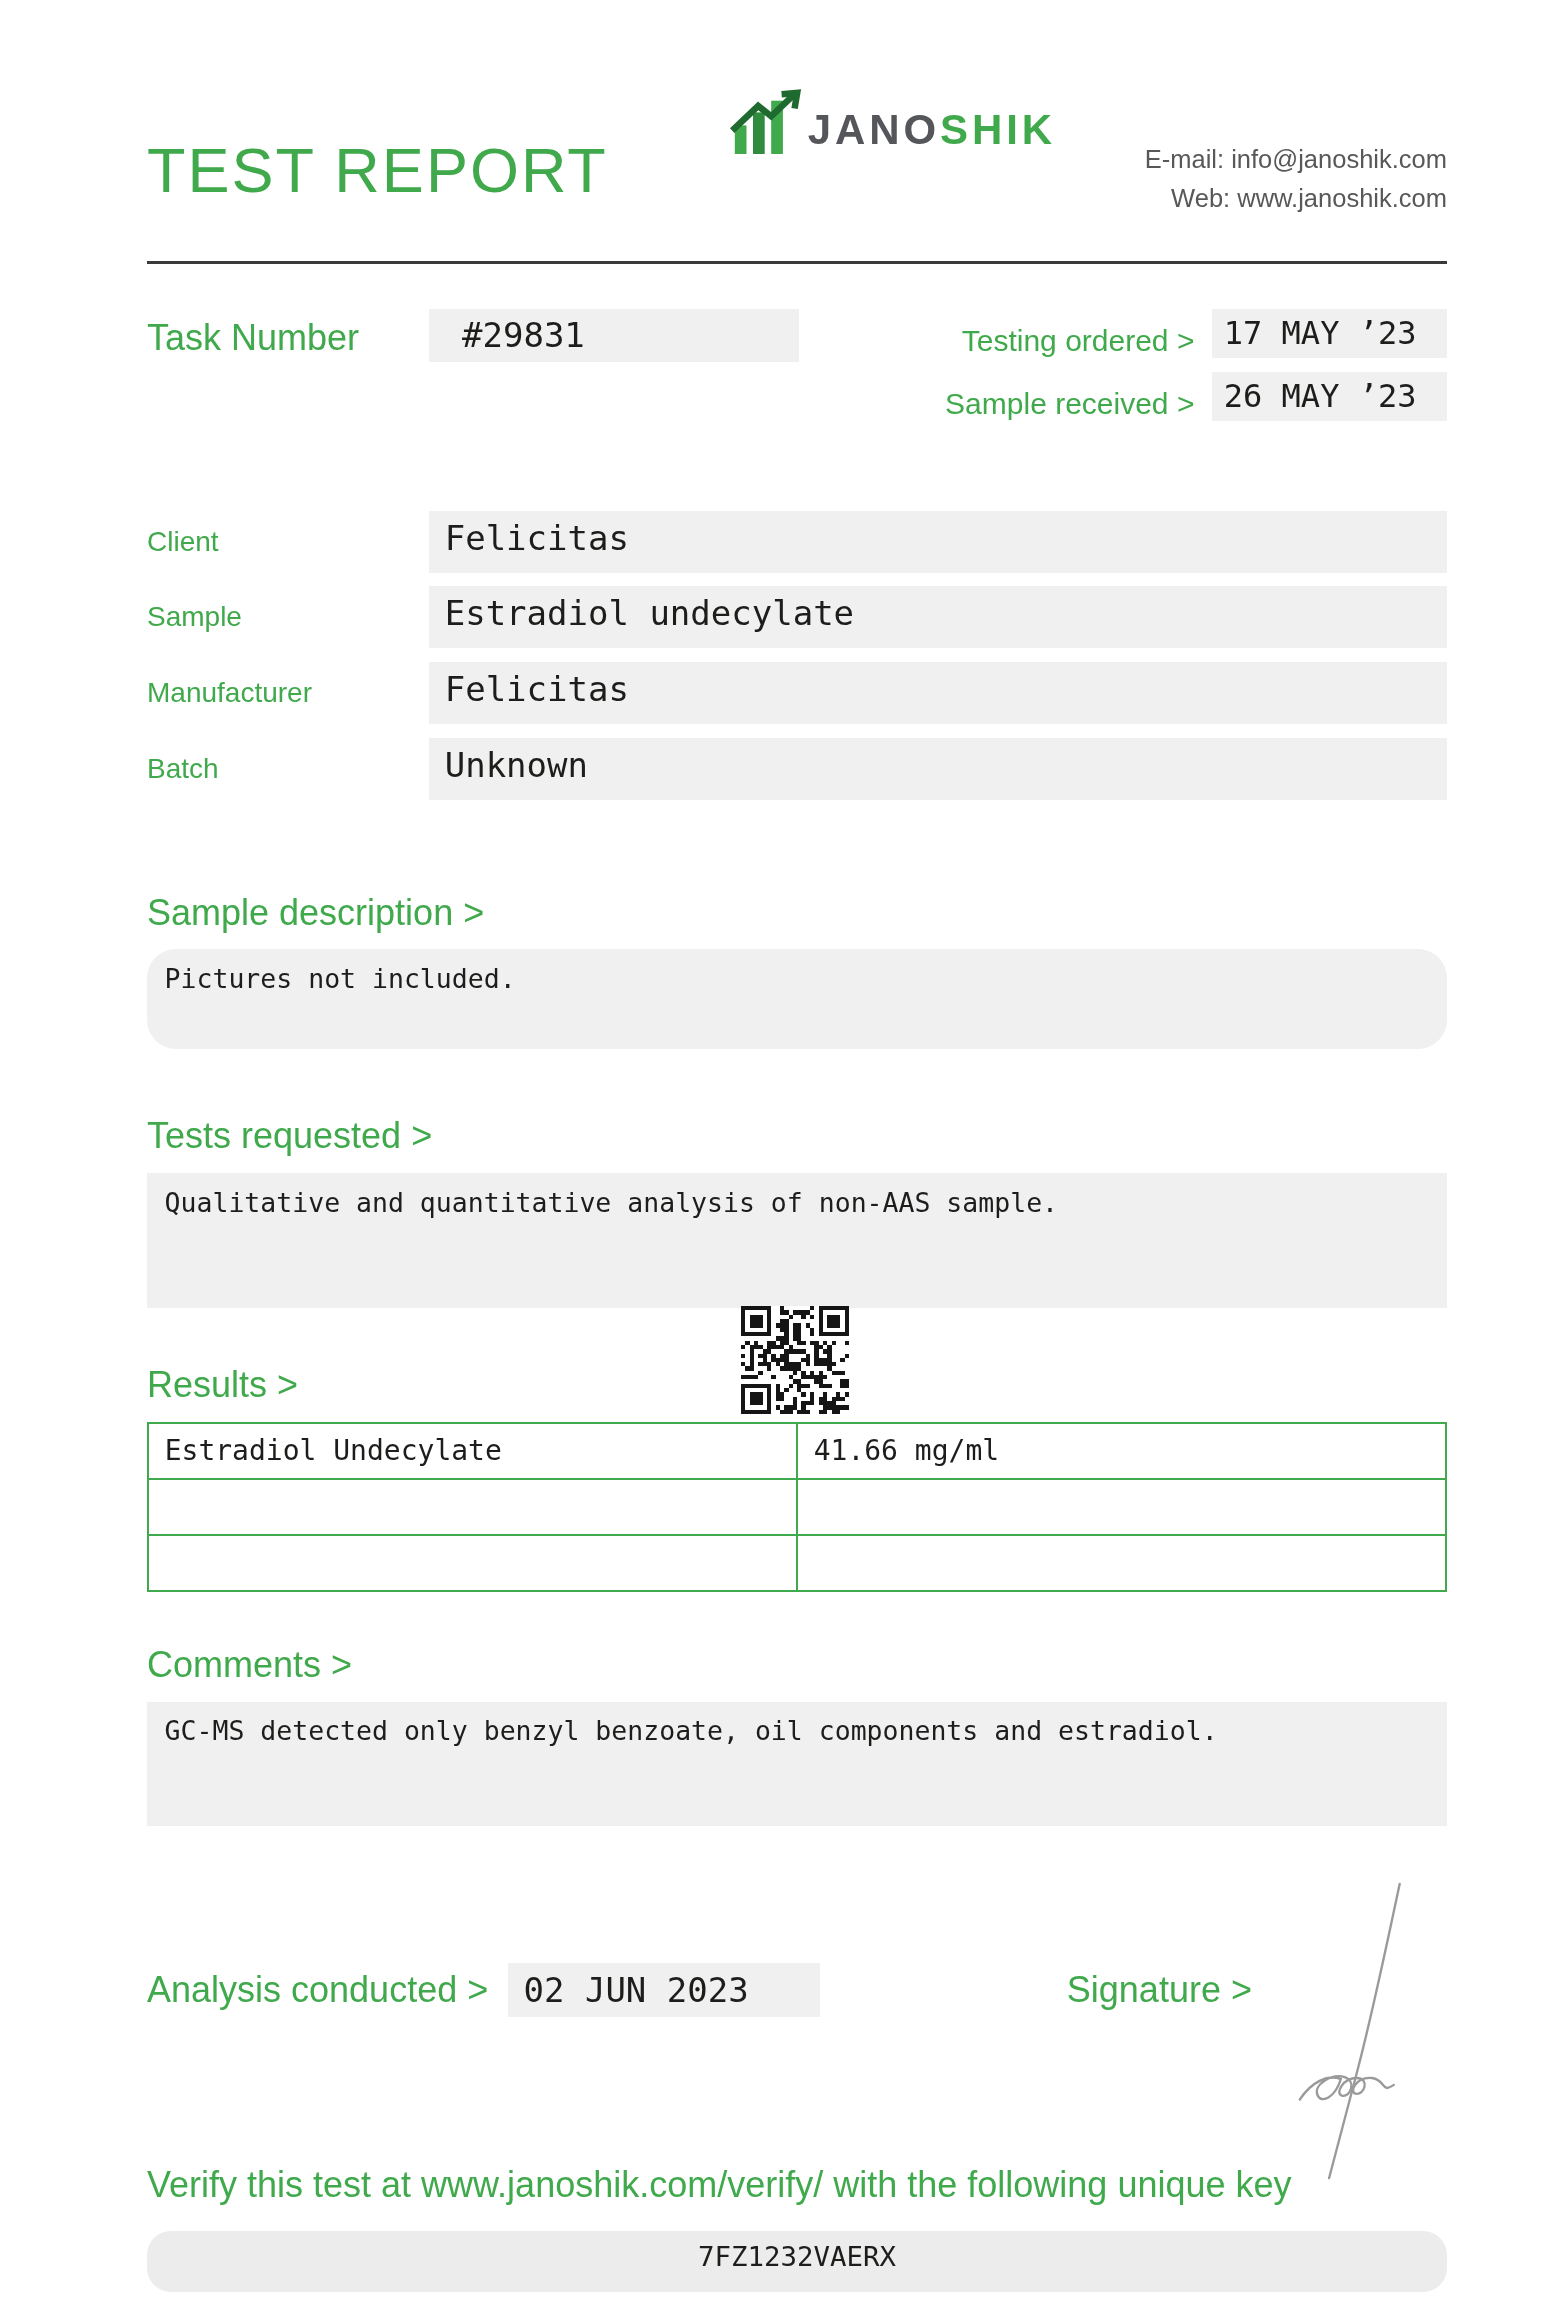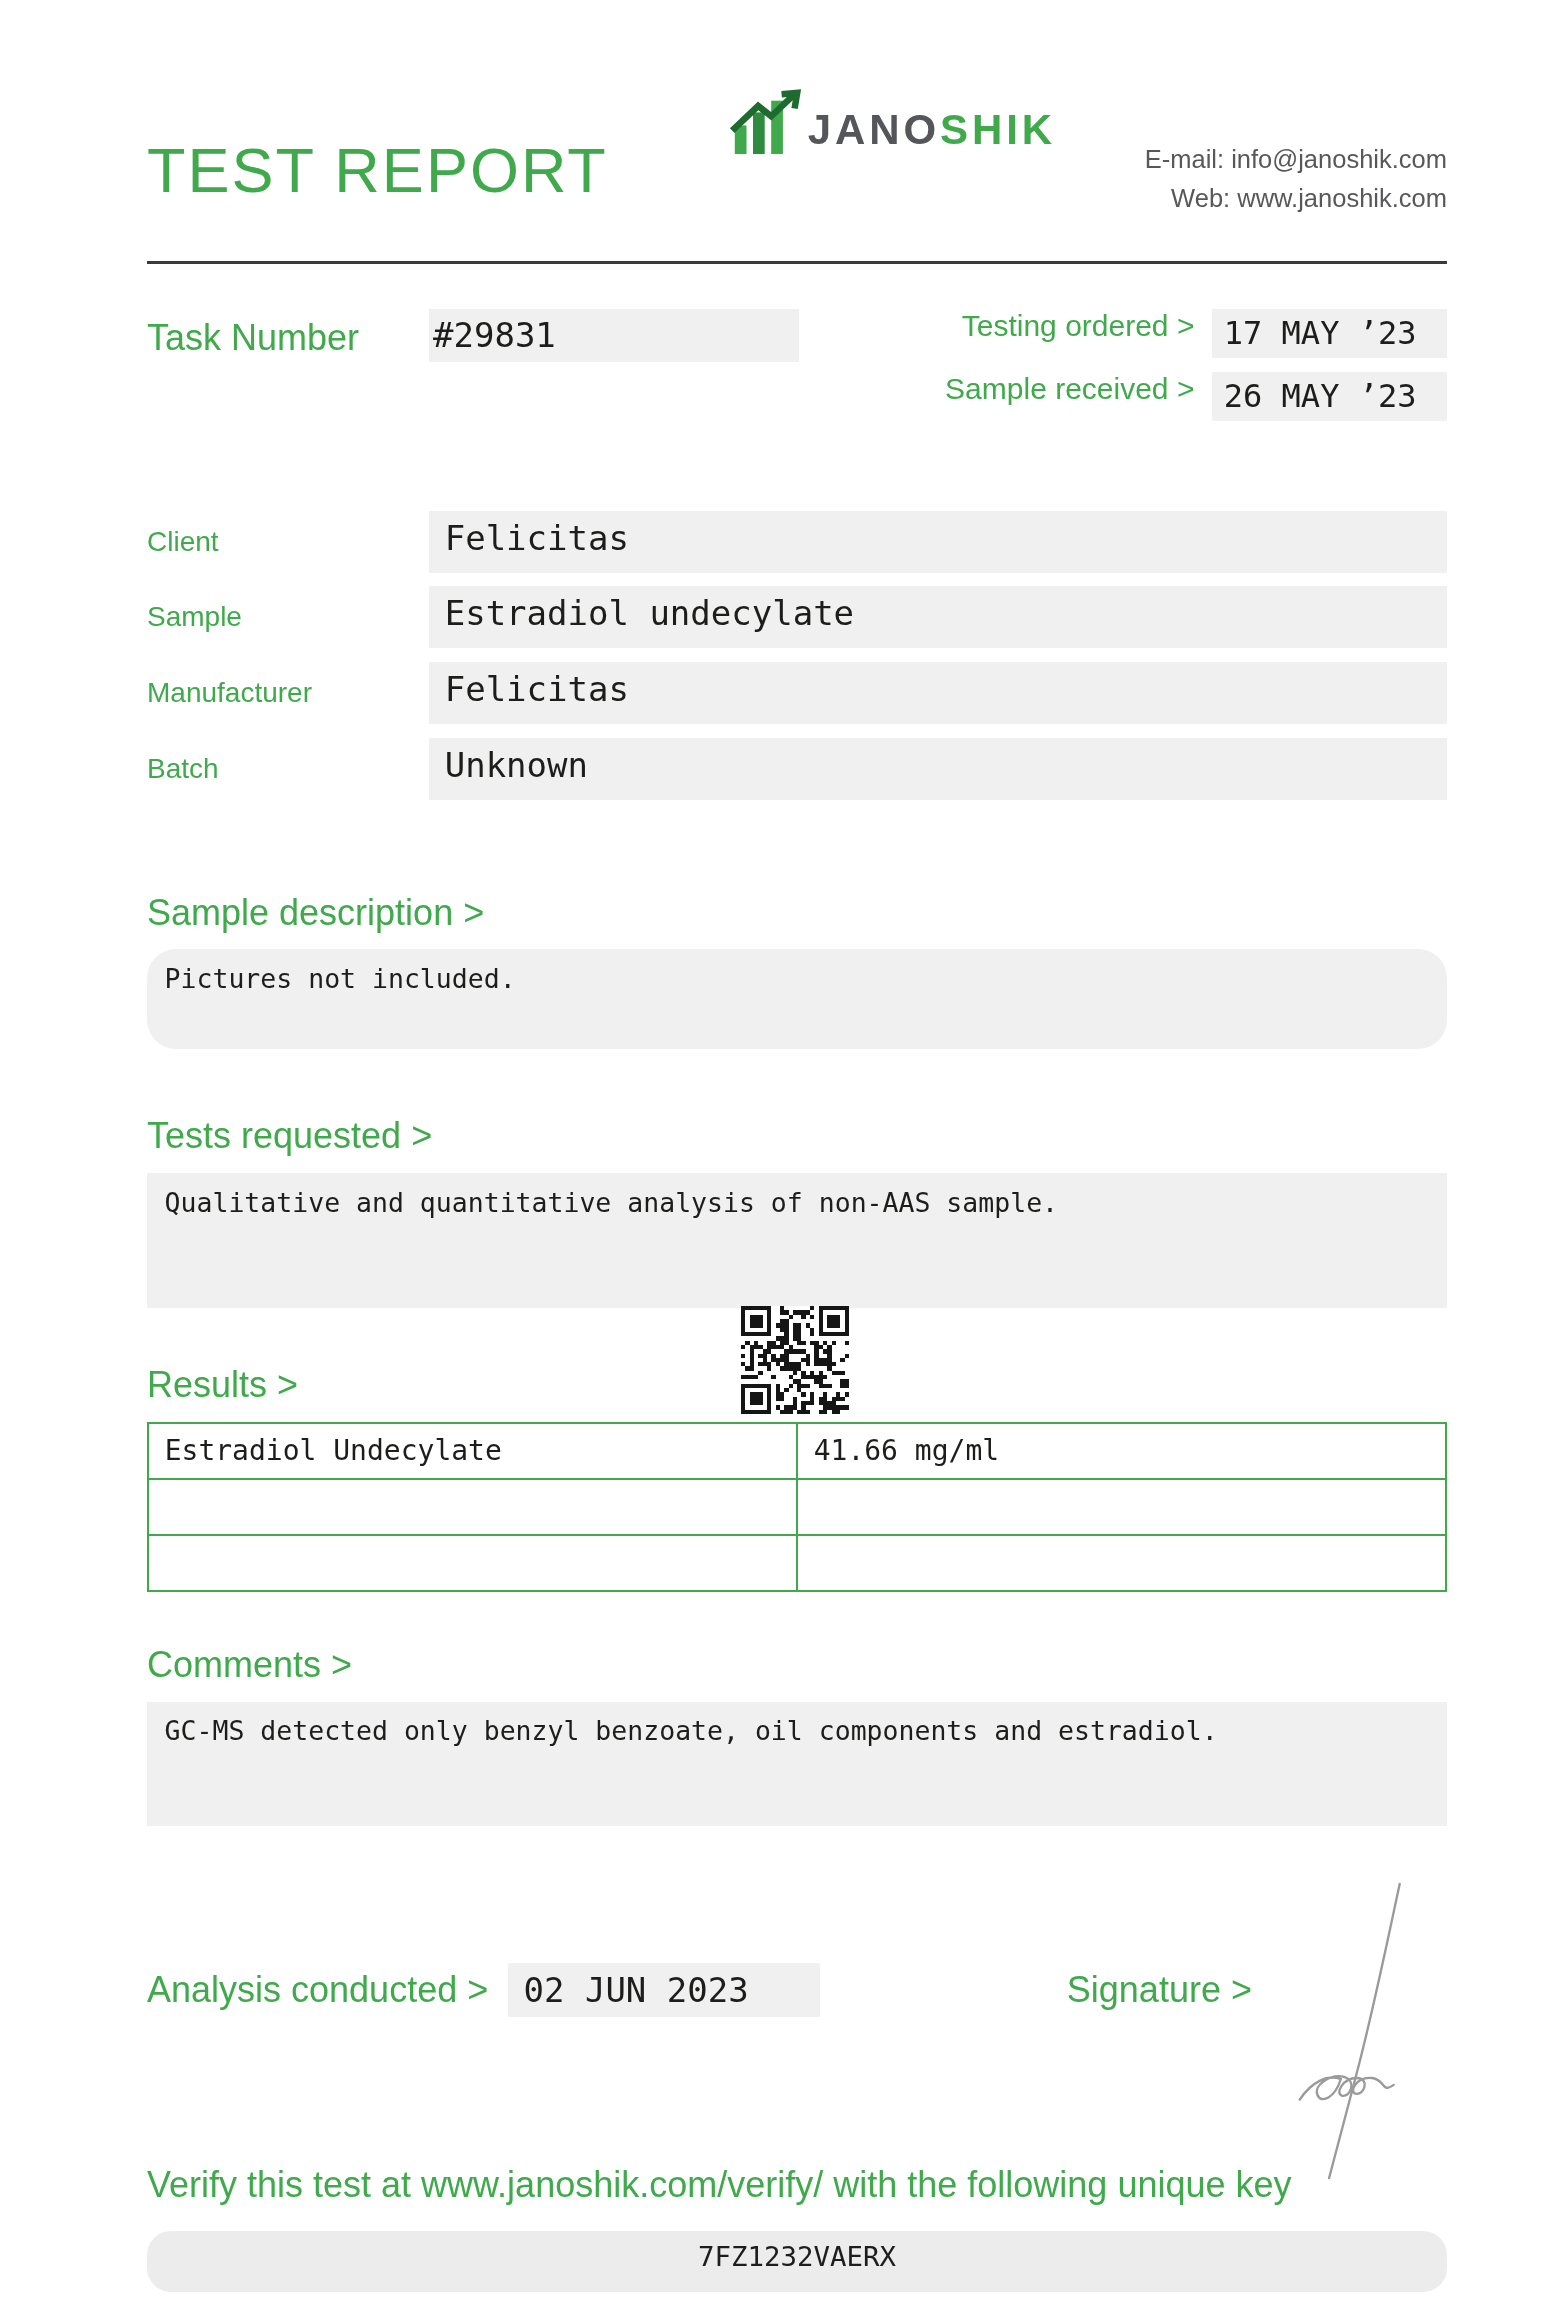--- a/index.html
+++ b/index.html
@@ -24,23 +24,23 @@
   .divider{border:none;border-top:3.9px solid #3a3a3a;margin-top:0;margin-bottom:0;}
 
   
   .green-label{color:var(--green);}
   .vbox{background:var(--box);font-family:"DejaVu Sans Mono",monospace;color:var(--dark);overflow:hidden;white-space:nowrap;}
 
   
   .task{display:flex;justify-content:space-between;margin-top:45px;}
   .task-left{display:flex;align-items:flex-start;}
   .task-label{width:282px;font-size:36px;margin-top:7.8px;}
-  .task-num{width:370px;height:53px;font-size:34px;line-height:53px;padding:0 4px;box-sizing:border-box;}
+  .task-num{width:370px;height:53px;font-size:34px;line-height:53px;padding:0 33px;box-sizing:border-box;}
   .task-right{display:flex;flex-direction:column;gap:13.7px;}
-  .date-row{display:flex;align-items:flex-start;justify-content:flex-end;gap:17.6px;}
+  .date-row{display:flex;align-items:flex-end;justify-content:flex-end;gap:17.6px;}
   .date-label{font-size:30px;}
   .date-box{width:235px;height:49px;font-size:32px;line-height:49px;padding:0 11.8px;box-sizing:border-box;}
 
   
   .info{margin-top:90px;}
   .info-row{display:flex;align-items:center;margin-bottom:13.7px;}
   .info-label{width:282px;font-size:28px;}
   .info-value{flex:1;height:62px;line-height:54px;font-size:34px;padding:0 15.7px;box-sizing:border-box;}
 
   

